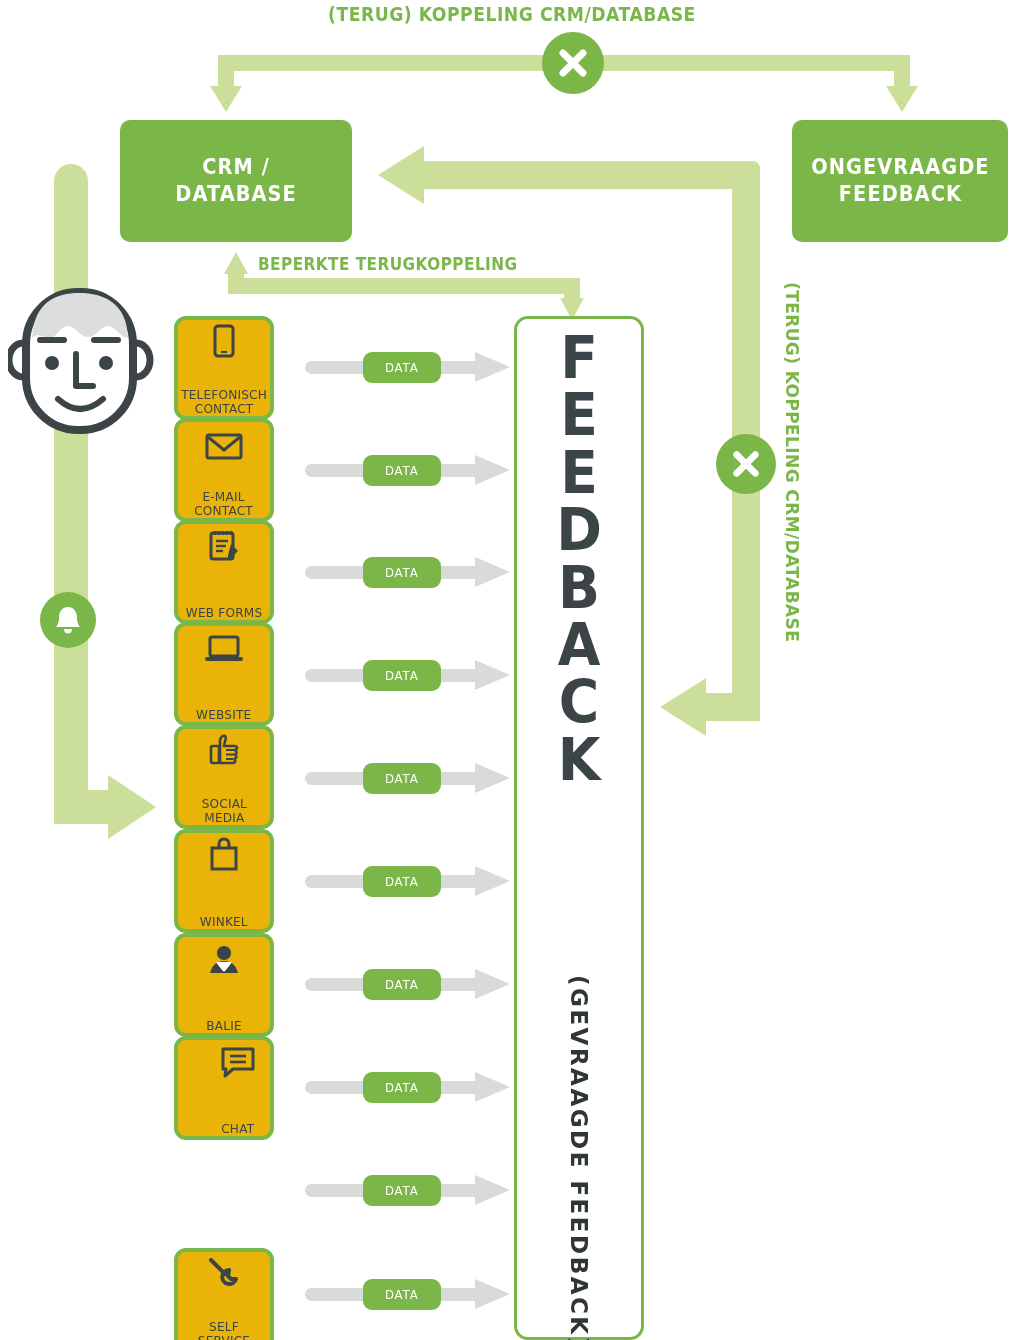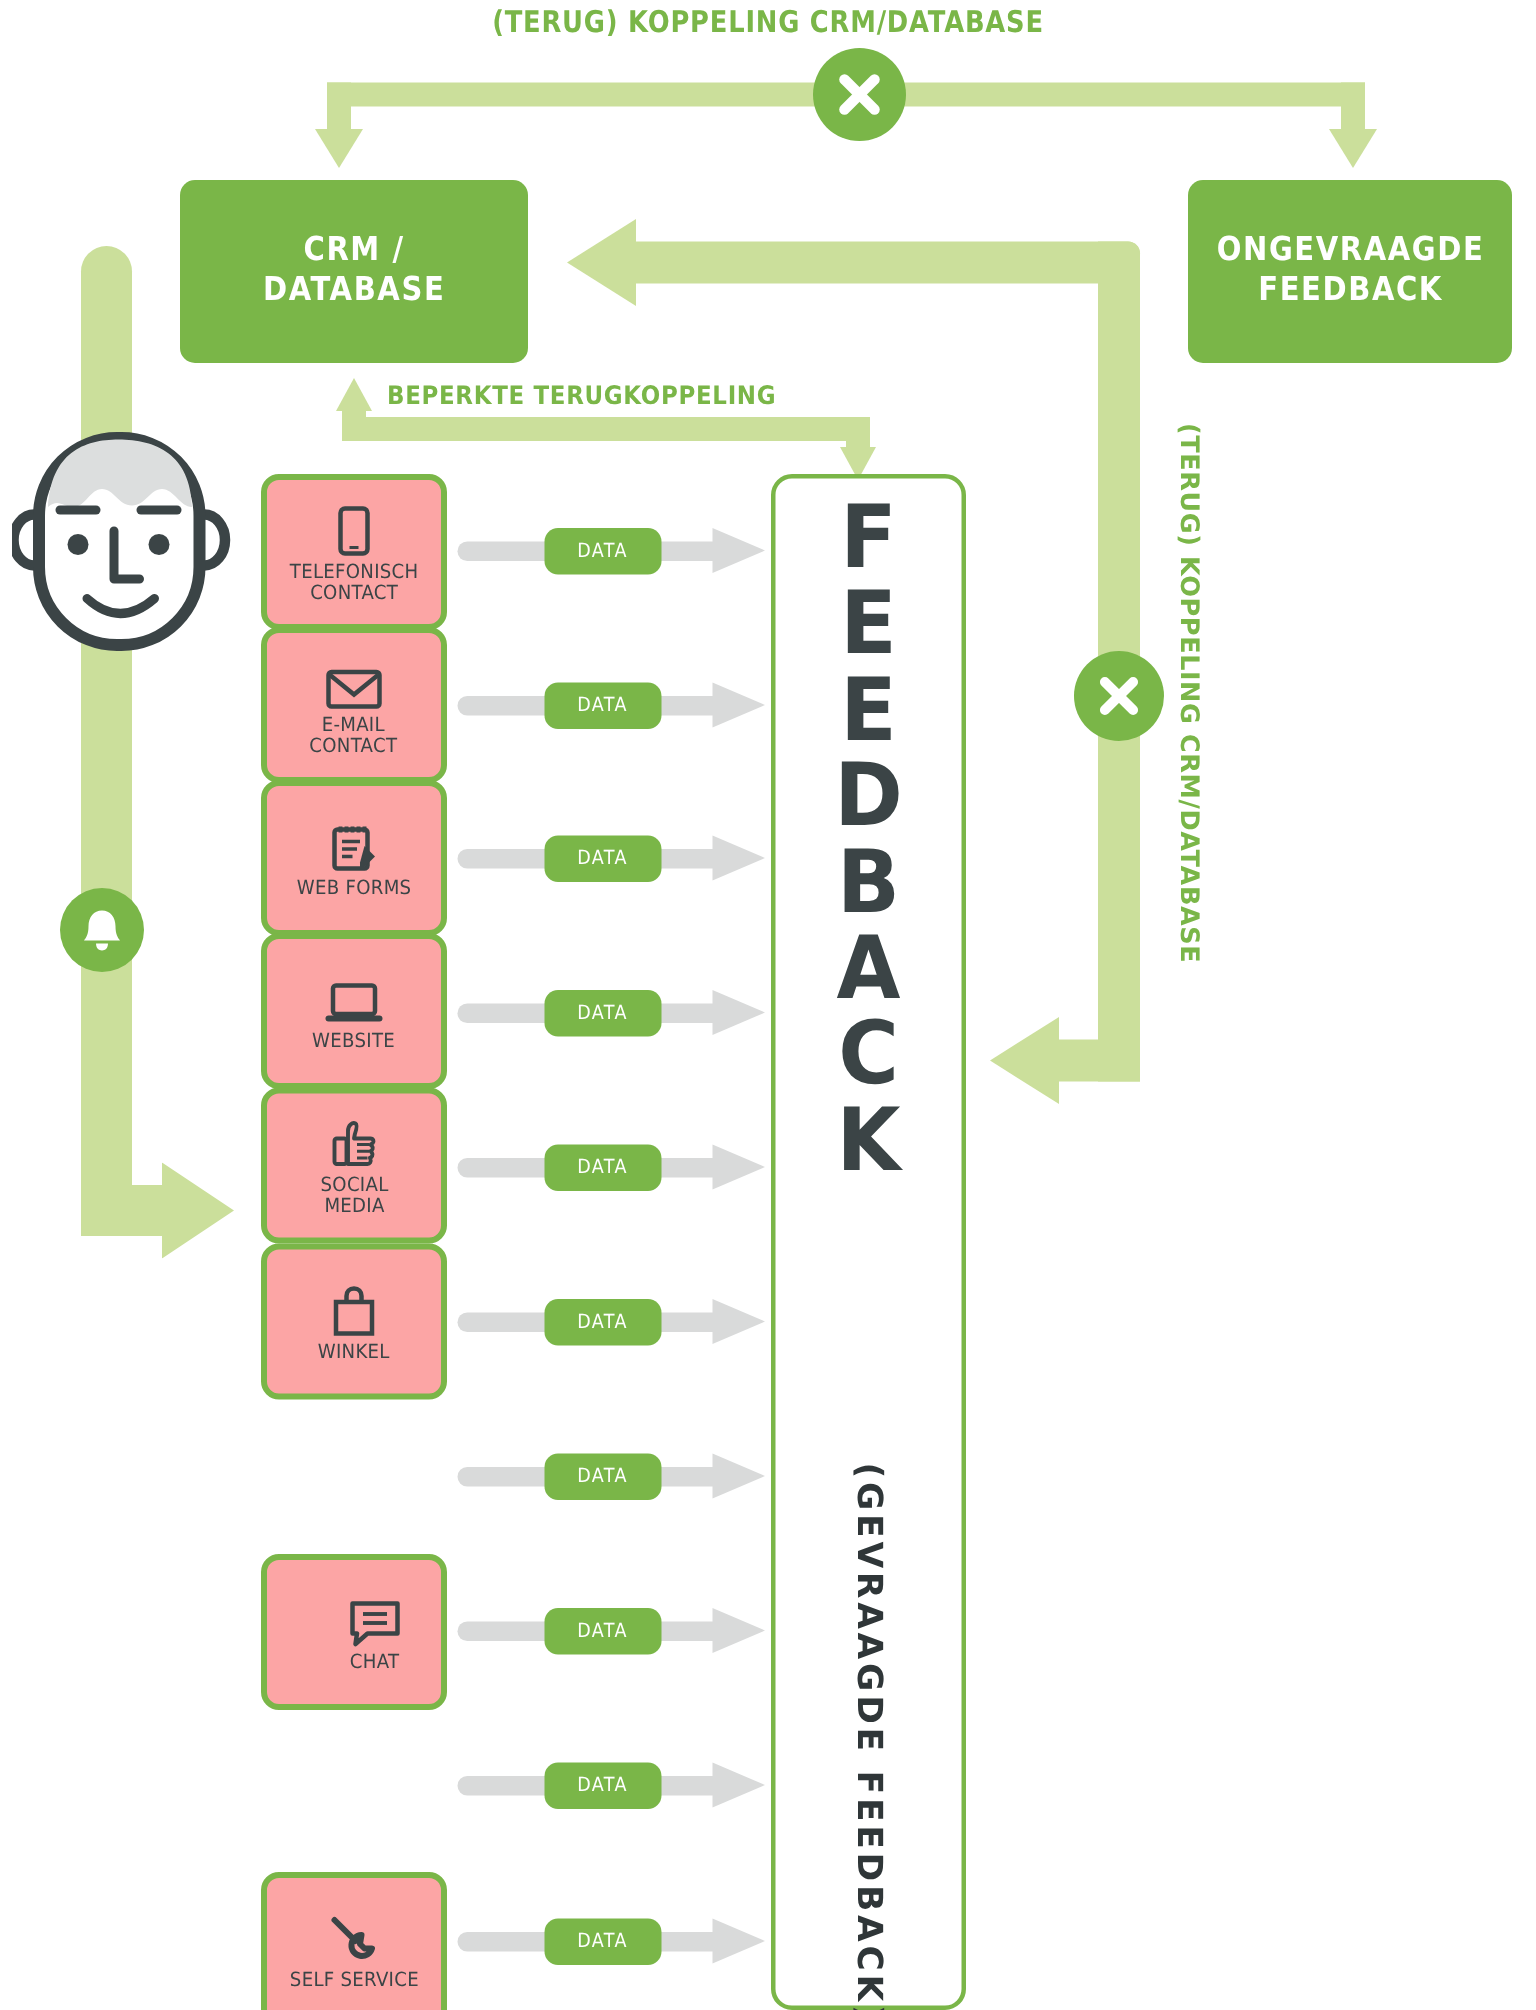--- a/index.html
+++ b/index.html
@@ -34,24 +34,24 @@
 
   
   .xcircle{
     position:absolute;border-radius:50%;background:#7ab648;
     display:flex;align-items:center;justify-content:center;
   }
   .xcircle svg{display:block;}
 
   
   .card{
-    position:absolute;left:174px;width:124px;
-    background:#fca5a5;border:4px solid #7ab648;border-radius:12px;
+    position:absolute;left:174px;width:100px;
+    background:#eab308;border:4px solid #7ab648;border-radius:12px;
     box-sizing:border-box;
-    display:flex;flex-direction:column;align-items:center;justify-content:center;
+    display:flex;flex-direction:column;align-items:center;justify-content:space-between;
   }
   .card .ic{height:38px;display:flex;align-items:flex-end;justify-content:center;margin-bottom:4px;}
   .card .lbl{
     font-family:"DejaVu Sans", sans-serif;font-size:13px;font-weight:normal;
     color:#3b4446;text-align:center;line-height:1.08;letter-spacing:0.2px;
     transform:scaleX(0.93);
   }
 
   
   .dataarrow{position:absolute;left:305px;width:205px;height:30px;}
@@ -379,20 +379,33 @@
     </div>
   </div>
   <div class="dataarrow" style="top:866px;">
     <div class="shaft"></div>
     <div class="head"></div>
     <div class="pill">
       <span>DATA</span>
     </div>
   </div>
 
+  <div class="card" style="top:933px;height:104px;">
+    <div class="ic">
+      <svg width="38" height="32" viewBox="0 0 38 32">
+        <path d="M19,3 C23,3 26,6 26,10 C26,14 23,17 19,17 C15,17 12,14 12,10 C12,6 15,3 19,3 Z" fill="#3b4446"></path>
+        <path d="M5,30 C7,22 12,18 19,18 C26,18 31,22 33,30 Z" fill="#3b4446"></path>
+        <path d="M12,19 L19,28 L26,19" fill="#ffffff"></path>
+        <path d="M19,28 L12,19 M19,28 L26,19" stroke="#ffffff" stroke-width="2" fill="none"></path>
+      </svg>
+    </div>
+    <div class="lbl">
+      <div>BALIE</div>
+    </div>
+  </div>
   <div class="dataarrow" style="top:969px;">
     <div class="shaft"></div>
     <div class="head"></div>
     <div class="pill">
       <span>DATA</span>
     </div>
   </div>
 
   <div class="card" style="top:1036px;height:104px;padding-left:28px;">
     <div class="ic">

